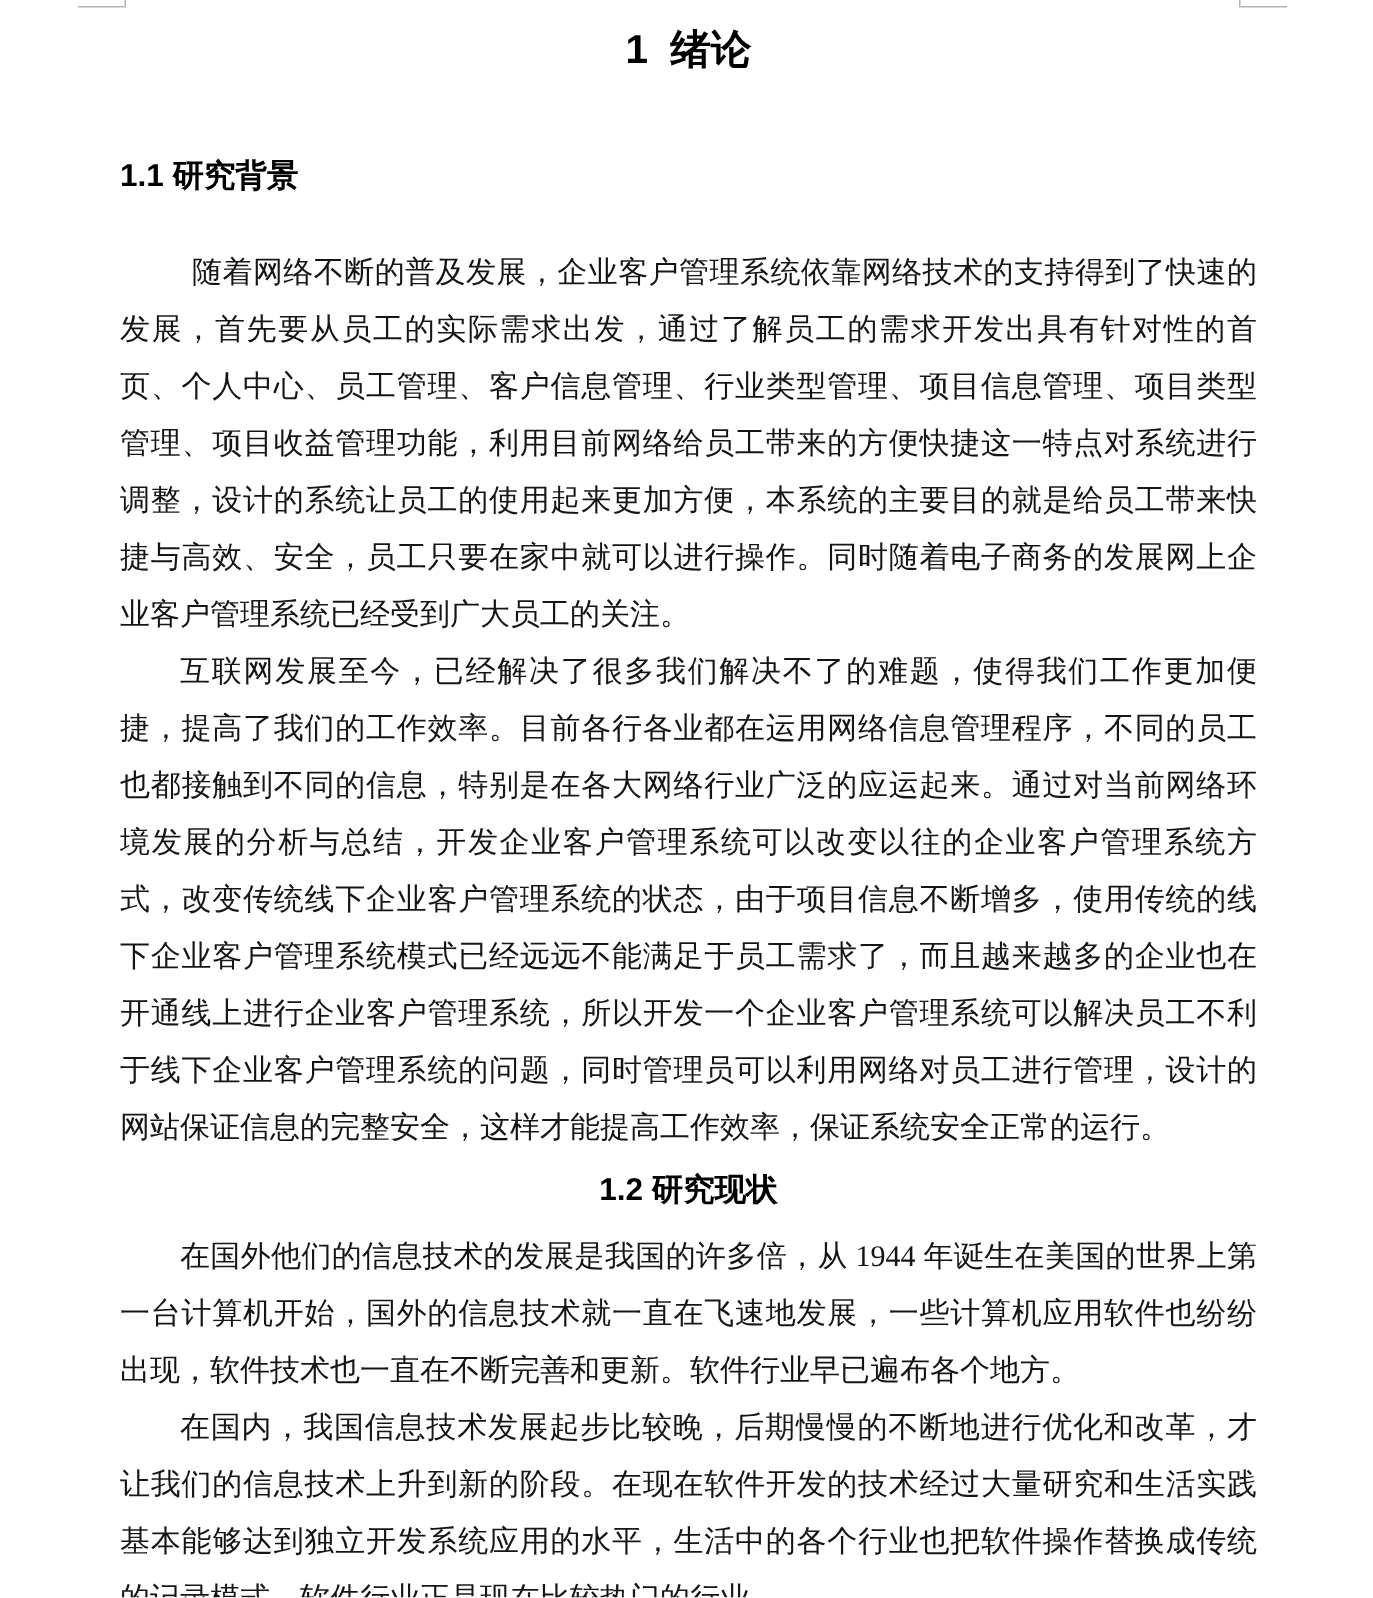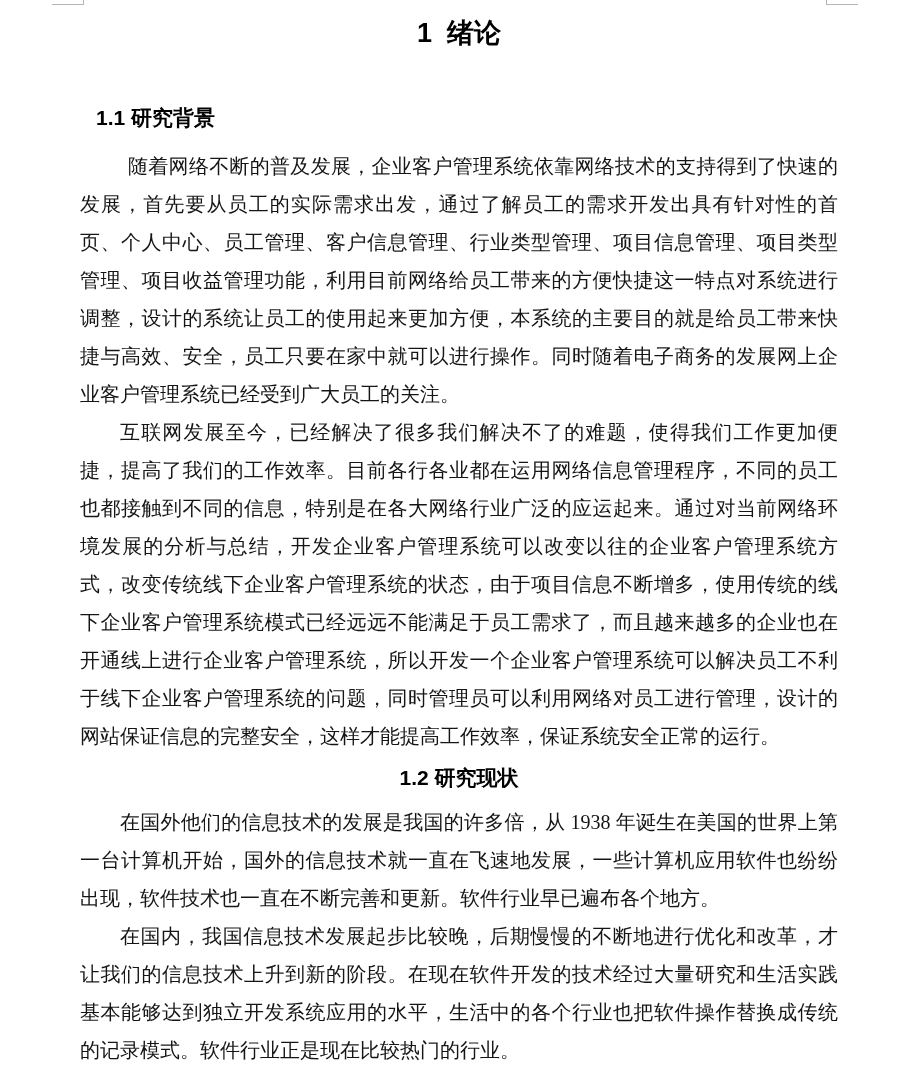--- a/index.html
+++ b/index.html
@@ -60,31 +60,31 @@
   }
   .section-heading {
     margin: 0;
     font-family: "Liberation Sans", "DejaVu Sans", sans-serif;
     font-weight: bold;
     font-size: 21px;
     line-height: 26px;
     color: #000000;
     white-space: pre-wrap;
   }
-  .heading-1 { margin-top: 53px; margin-left: 16px; }
+  .heading-1 { margin-top: 53px; }
   .heading-2 { margin-top: 10px; text-align: center; }
   .body-para {
     margin: 0;
     font-size: 20px;
     line-height: 38px;
     text-align: justify;
     text-indent: 2em;
     color: #151515;
   }
-  .para-first { margin-top: 16px; text-indent: 2.4em; }
+  .para-first { margin-top: 32px; text-indent: 2.4em; }
   .para-after-heading { margin-top: 12px; }
 </style>
 </head>
 <body>
 
 <div class="page">
 
   <div class="crop-mark left">
     <span class="h"></span>
       <span class="v"></span>
@@ -99,18 +99,18 @@
     <h1 class="doc-title">1  绪论</h1>
 
     <h2 class="section-heading heading-1">1.1 研究背景</h2>
 
     <p class="body-para para-first">随着网络不断的普及发展，企业客户管理系统依靠网络技术的支持得到了快速的发展，首先要从员工的实际需求出发，通过了解员工的需求开发出具有针对性的首页、个人中心、员工管理、客户信息管理、行业类型管理、项目信息管理、项目类型管理、项目收益管理功能，利用目前网络给员工带来的方便快捷这一特点对系统进行调整，设计的系统让员工的使用起来更加方便，本系统的主要目的就是给员工带来快捷与高效、安全，员工只要在家中就可以进行操作。同时随着电子商务的发展网上企业客户管理系统已经受到广大员工的关注。</p>
 
     <p class="body-para">互联网发展至今，已经解决了很多我们解决不了的难题，使得我们工作更加便捷，提高了我们的工作效率。目前各行各业都在运用网络信息管理程序，不同的员工也都接触到不同的信息，特别是在各大网络行业广泛的应运起来。通过对当前网络环境发展的分析与总结，开发企业客户管理系统可以改变以往的企业客户管理系统方式，改变传统线下企业客户管理系统的状态，由于项目信息不断增多，使用传统的线下企业客户管理系统模式已经远远不能满足于员工需求了，而且越来越多的企业也在开通线上进行企业客户管理系统，所以开发一个企业客户管理系统可以解决员工不利于线下企业客户管理系统的问题，同时管理员可以利用网络对员工进行管理，设计的网站保证信息的完整安全，这样才能提高工作效率，保证系统安全正常的运行。</p>
 
     <h2 class="section-heading heading-2">1.2 研究现状</h2>
 
-    <p class="body-para para-after-heading">在国外他们的信息技术的发展是我国的许多倍，从 1938 年诞生在美国的世界上第一台计算机开始，国外的信息技术就一直在飞速地发展，一些计算机应用软件也纷纷出现，软件技术也一直在不断完善和更新。软件行业早已遍布各个地方。</p>
+    <p class="body-para para-after-heading">在国外他们的信息技术的发展是我国的许多倍，从 1944 年诞生在美国的世界上第一台计算机开始，国外的信息技术就一直在飞速地发展，一些计算机应用软件也纷纷出现，软件技术也一直在不断完善和更新。软件行业早已遍布各个地方。</p>
 
     <p class="body-para">在国内，我国信息技术发展起步比较晚，后期慢慢的不断地进行优化和改革，才让我们的信息技术上升到新的阶段。在现在软件开发的技术经过大量研究和生活实践基本能够达到独立开发系统应用的水平，生活中的各个行业也把软件操作替换成传统的记录模式。软件行业正是现在比较热门的行业。</p>
 
   </div>
 </div>
 
 </body></html>

